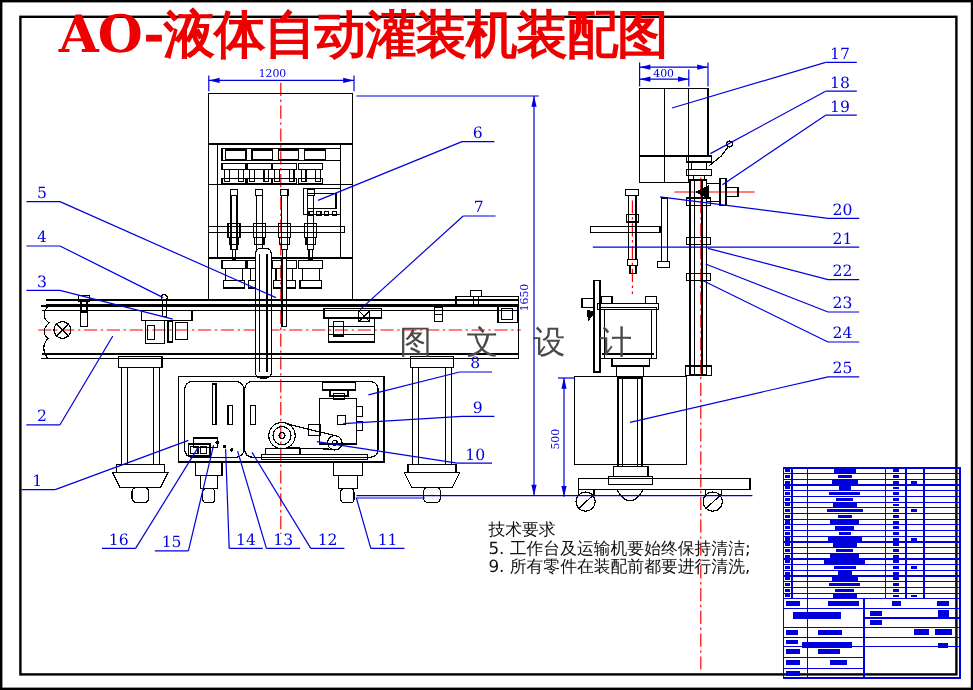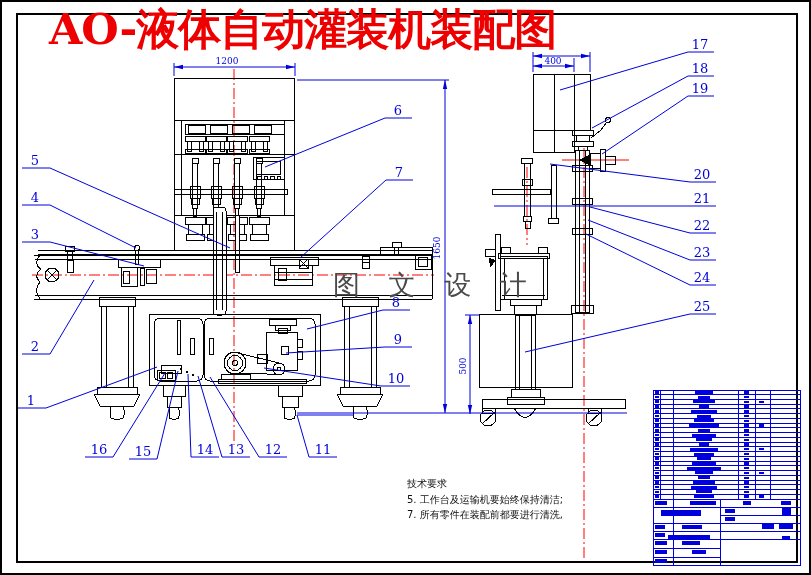--- a/index.html
+++ b/index.html
@@ -6,21 +6,21 @@
   .page{position:relative;width:811px;height:575px;background:#fff;overflow:hidden;
         border:2px solid #000;box-sizing:border-box;
         font-family:"DejaVu Sans",sans-serif;}
   .frame{position:absolute;left:14px;top:11px;width:782px;height:550px;
          border:2px solid #000;box-sizing:border-box;}
   .title{position:absolute;left:15px;top:2px;color:#ee0000;font-weight:bold;
          font-size:43px;line-height:50px;letter-spacing:-1px;white-space:nowrap;
          font-family:"DejaVu Serif",serif;margin-left:32px;}
   .watermark{position:absolute;left:331px;top:265px;color:#4a4a4a;font-size:27px;
          letter-spacing:10px;white-space:nowrap;font-family:"DejaVu Serif",serif;text-align:right;}
-  .tech{position:absolute;left:405px;top:474px;color:#111;font-size:10px;
+  .tech{position:absolute;left:405px;top:433px;color:#111;font-size:14px;
         line-height:15.5px;white-space:nowrap;}
   svg{position:absolute;left:0;top:0;}
   svg text{font-family:"DejaVu Serif",serif;}
   .k{stroke:#000;fill:none;stroke-width:1;}
   .kf{fill:#000;stroke:none;}
   .wh{fill:#fff;stroke:#000;stroke-width:1;}
   .b{stroke:#0000dd;fill:none;stroke-width:1;}
   .bf{fill:#0000dd;stroke:none;}
   .r{stroke:#ff0000;fill:none;stroke-width:1;stroke-dasharray:11 3 2 3;}
   .rs{stroke:#ff0000;fill:none;stroke-width:1;}
@@ -655,15 +655,15 @@
         <rect class="bf" x="653" y="557" width="12" height="4"></rect>
       </g>
   </svg>
 
   <div class="title">AO-液体自动灌装机装配图</div>
   <div class="watermark">图 文 设 计</div>
 
   <div class="tech">
     <div>技术要求</div>
     <div>5. 工作台及运输机要始终保持清洁;</div>
-    <div>7. 所有零件在装配前都要进行清洗,</div>
+    <div>9. 所有零件在装配前都要进行清洗,</div>
   </div>
 </div>
 
 </body></html>

